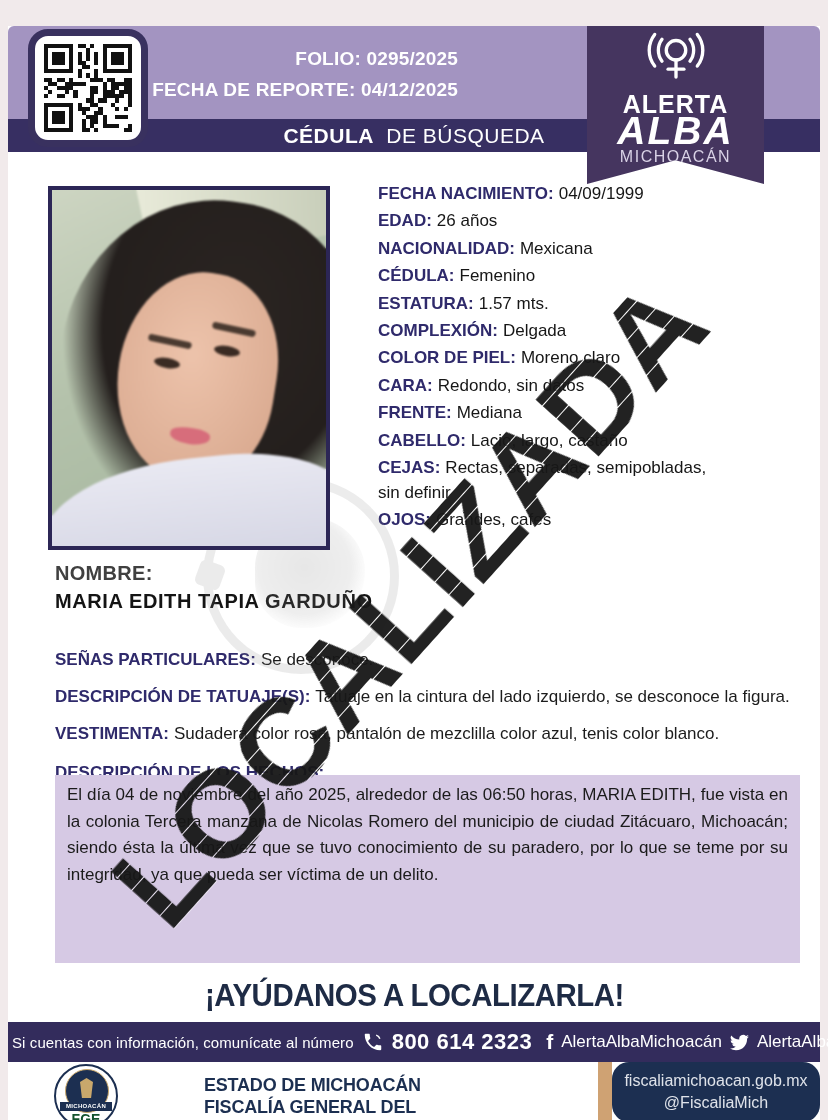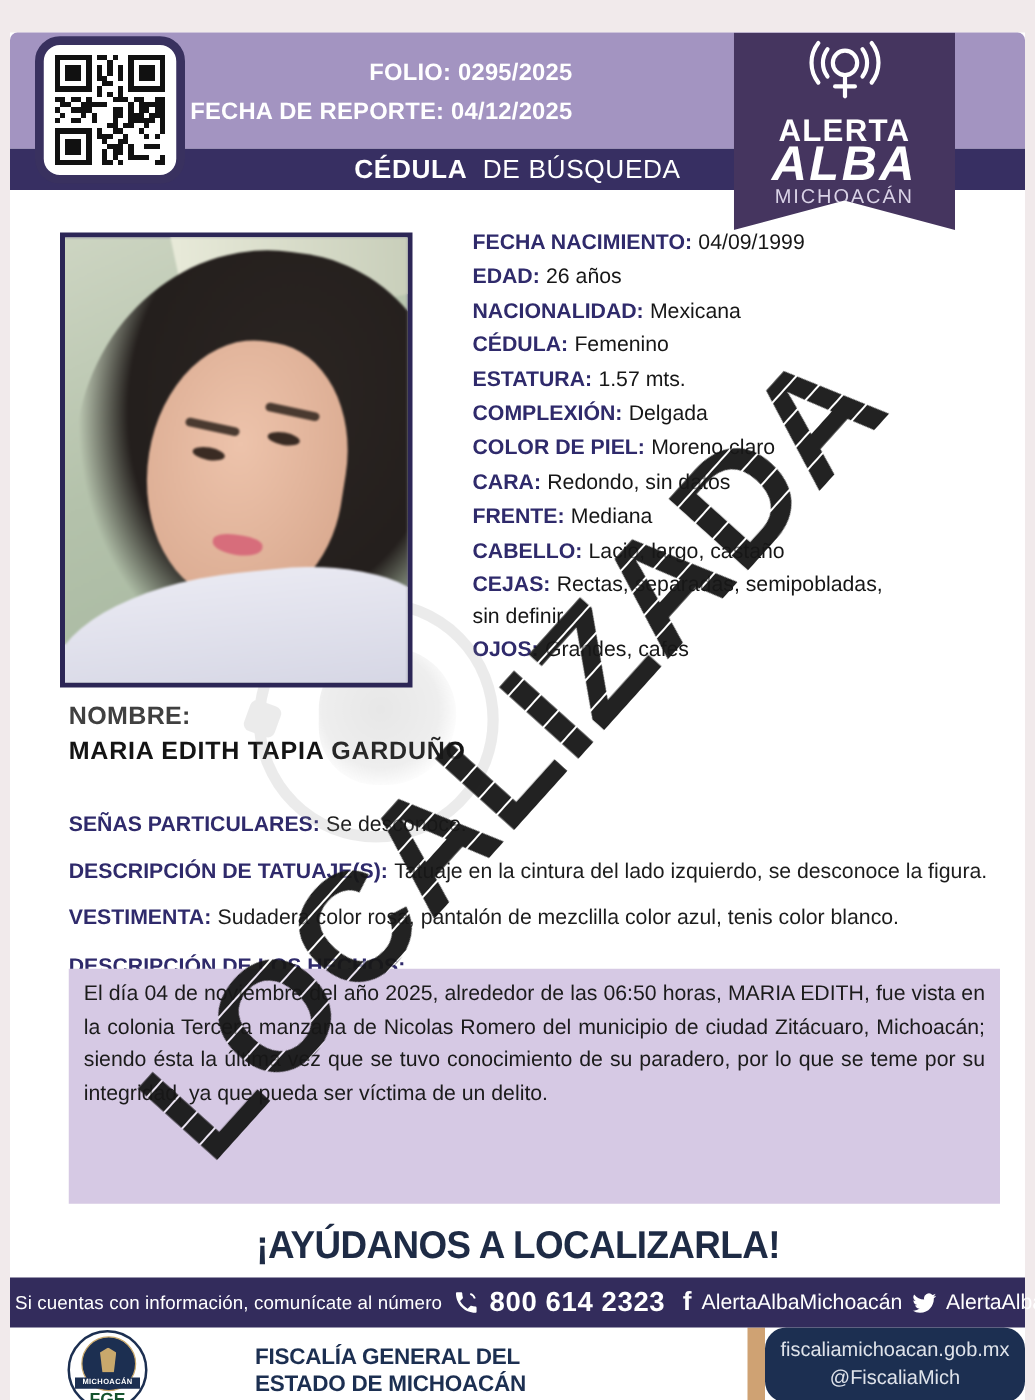--- a/index.html
+++ b/index.html
@@ -359,22 +359,22 @@
 
     <div class="footer">
       <div class="fge-seal">
         <div class="disc">
           <div class="emblem"></div>
         </div>
         <div class="banner">MICHOACÁN</div>
         <div class="acr">FGE</div>
       </div>
       <div class="org">
+        <div>ESTADO DE MICHOACÁN</div>
         <div>FISCALÍA GENERAL DEL</div>
-        <div>ESTADO DE MICHOACÁN</div>
       </div>
       <div class="tan"></div>
       <div class="navy">
         <div>fiscaliamichoacan.gob.mx</div>
         <div>@FiscaliaMich</div>
       </div>
     </div>
 
     <div class="watermark">LOCALIZADA</div>
 

